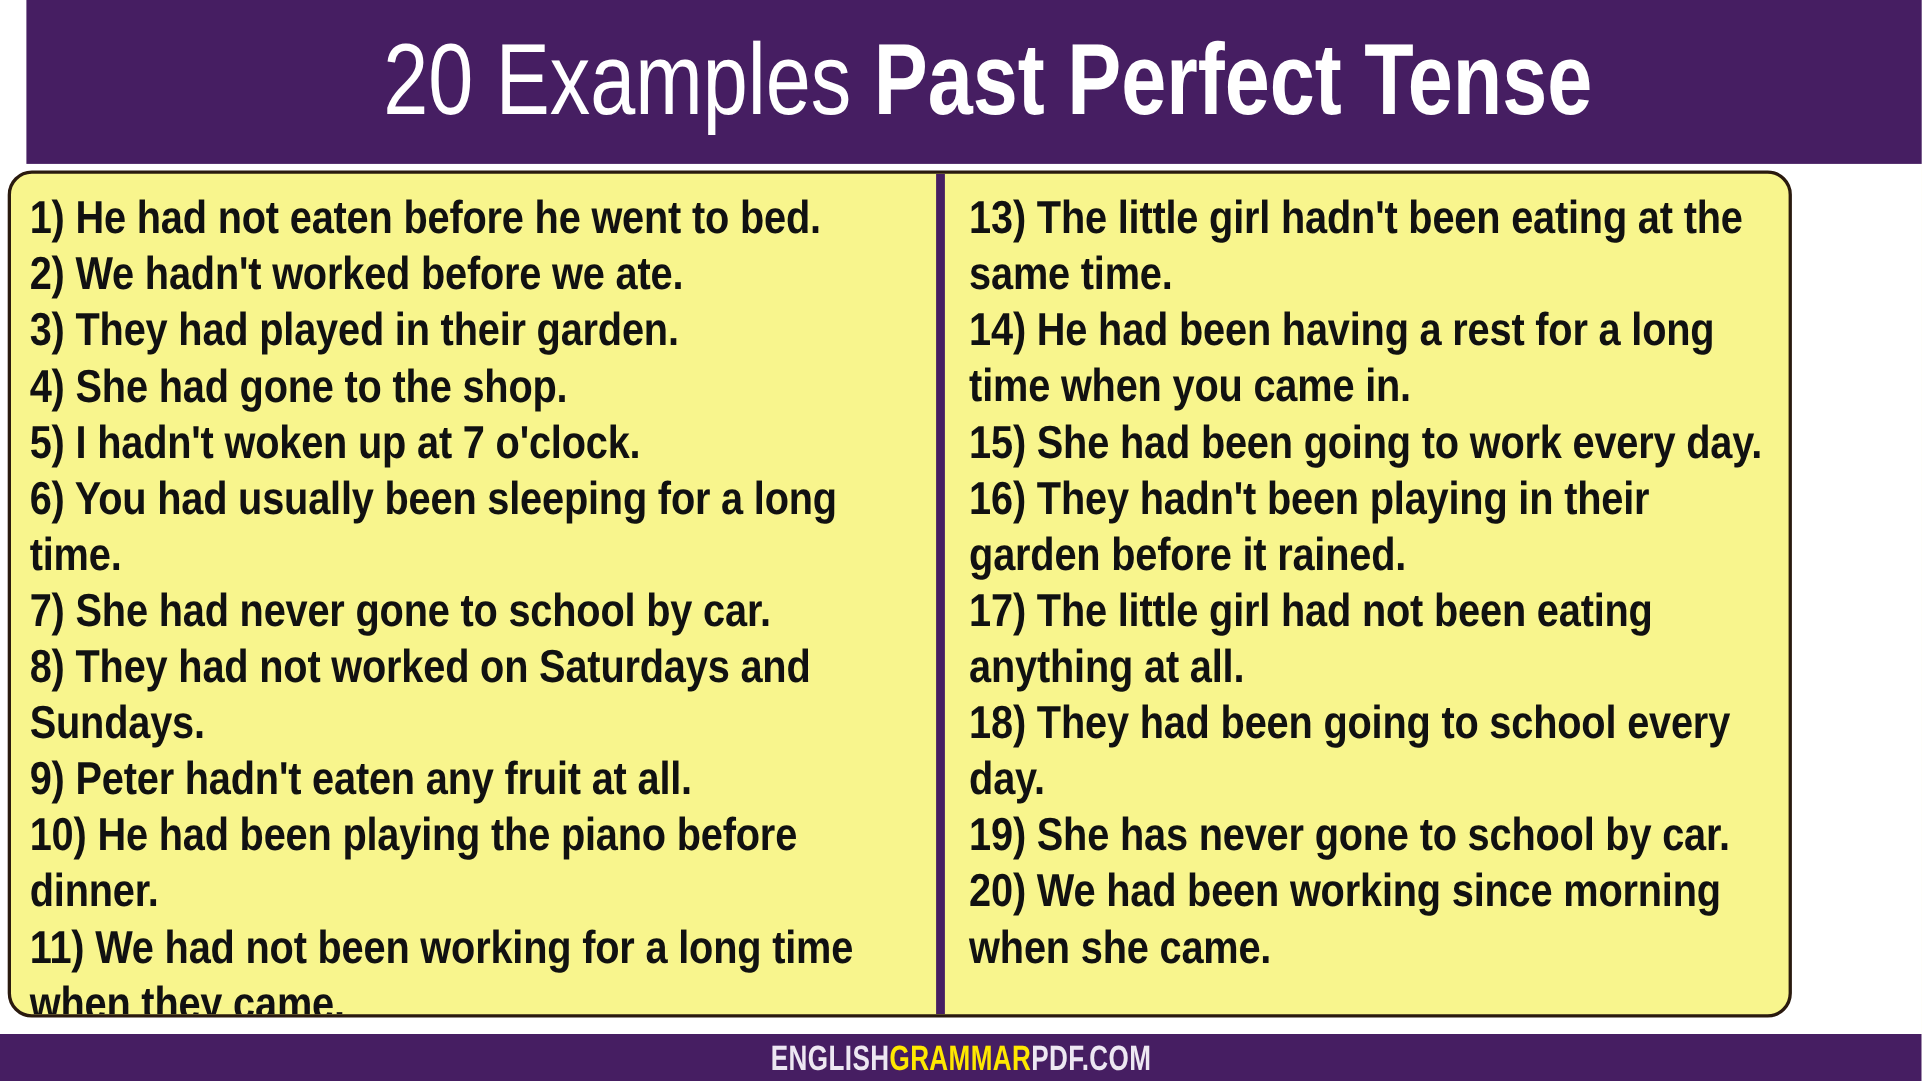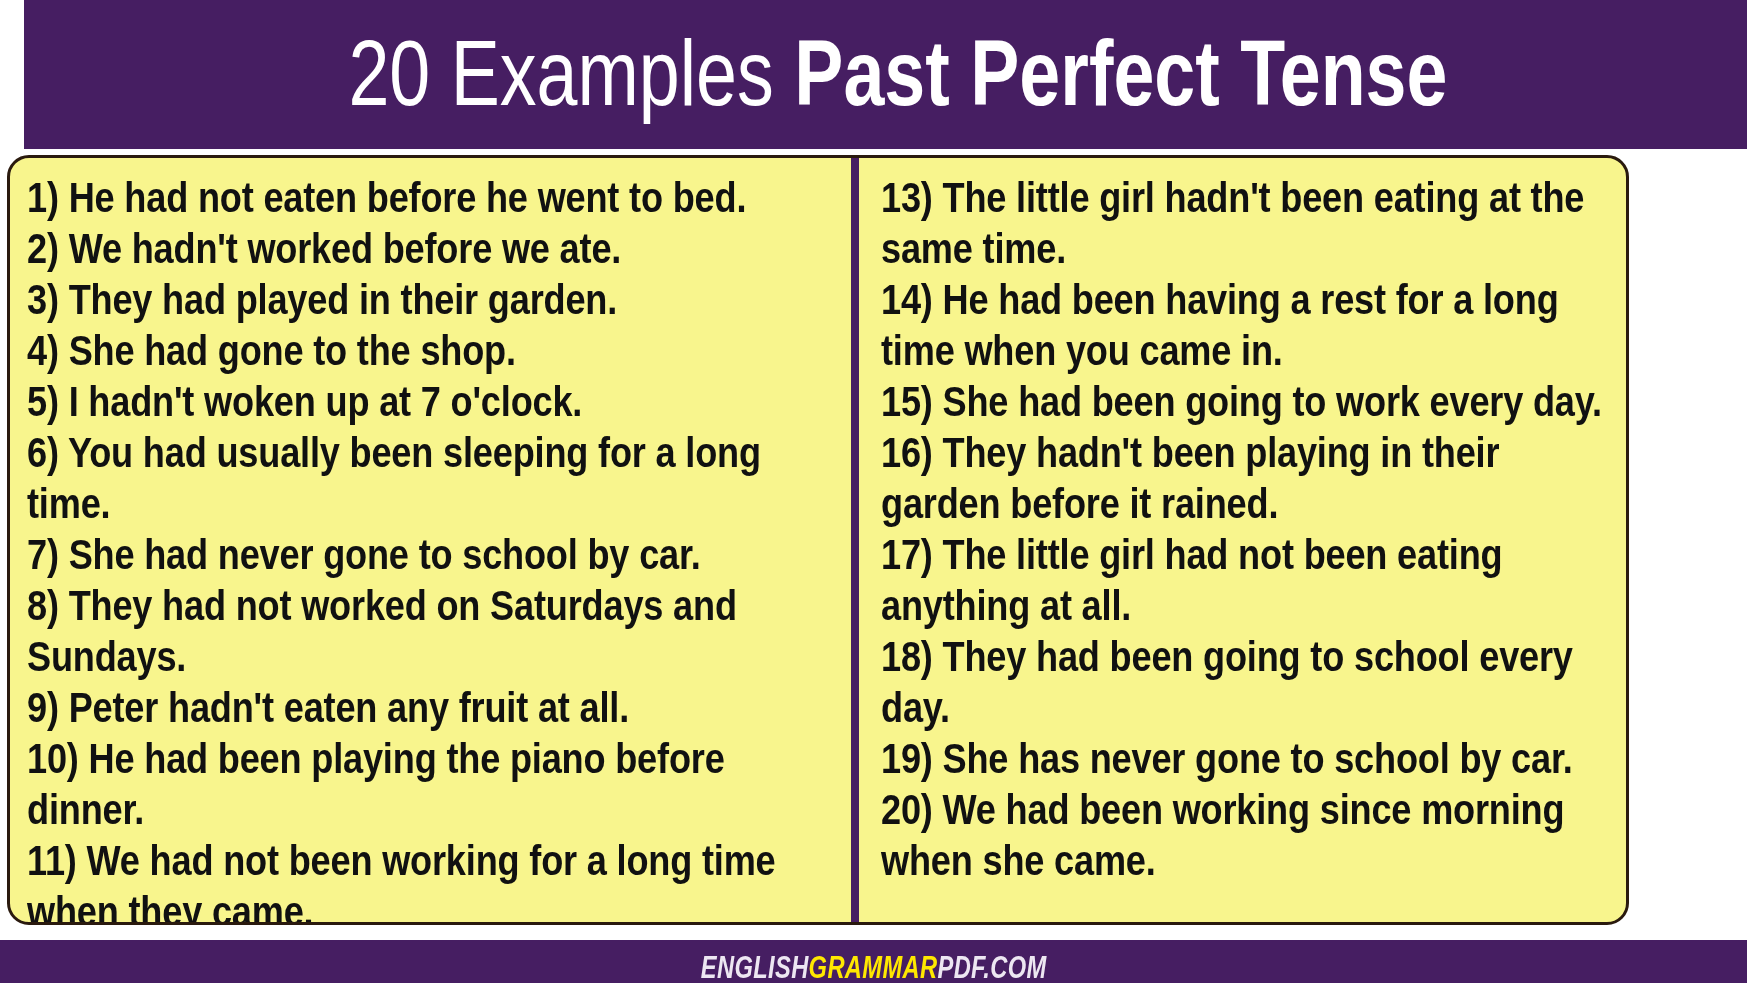--- a/index.html
+++ b/index.html
@@ -102,23 +102,22 @@
 
   
   .footer-bar {
     position: absolute;
     left: 0;
     top: 940px;
     width: 1747px;
     height: 43px;
     background: #461E62;
     display: flex;
-    align-items: flex-end;
+    align-items: center;
     justify-content: center;
-    font-style: italic;
   }
   .footer-text {
     font-size: 32px;
     font-weight: 700;
     line-height: 1;
     letter-spacing: 0.5px;
     white-space: nowrap;
     transform: scaleX(0.74);
     transform-origin: center center;
   }

